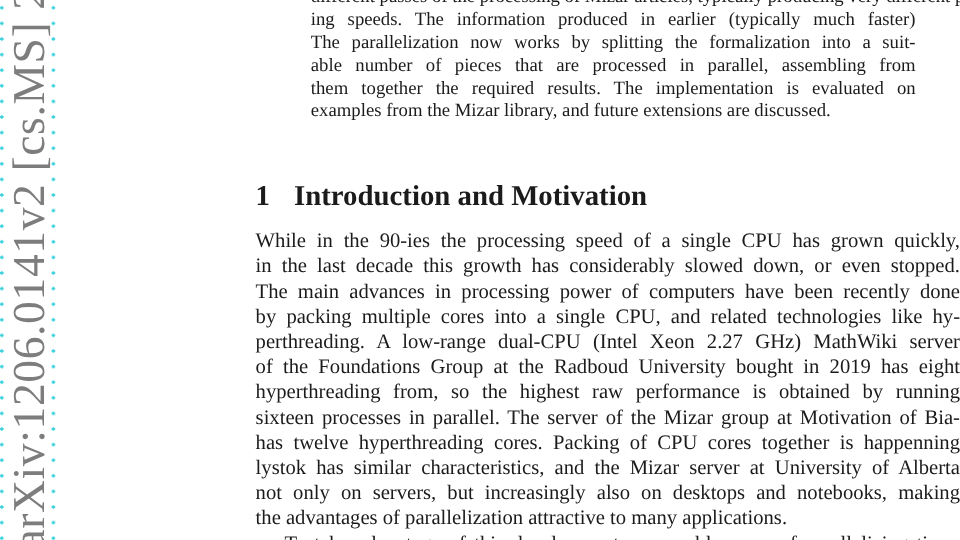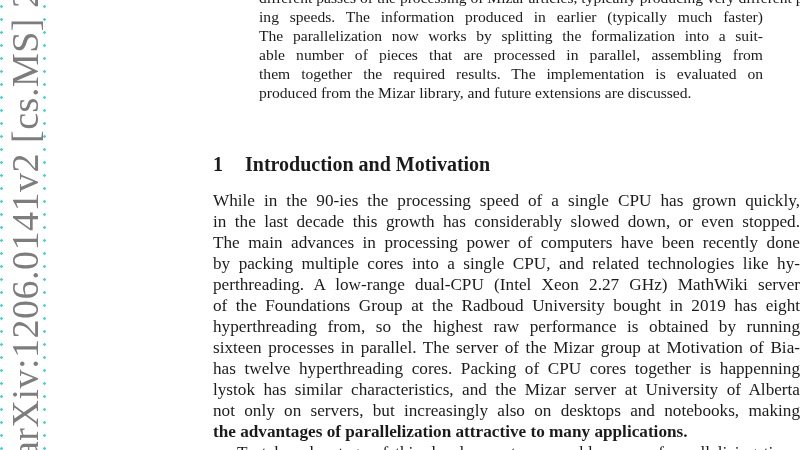--- a/index.html
+++ b/index.html
@@ -66,21 +66,21 @@
     }
     .abstract .line.last {
       text-align-last: left;
     }
     .section-heading {
       position: absolute;
       left: 213px;
       top: 151px;
       font-family: "Liberation Serif", "DejaVu Serif", serif;
       font-weight: bold;
-      font-size: 20px;
+      font-size: 24px;
       line-height: 26px;
       white-space: nowrap;
     }
     .section-heading .num {
       display: inline-block;
       width: 32px;
     }
     .body-text {
       position: absolute;
       left: 213px;
@@ -92,42 +92,41 @@
     }
     .body-text .line {
       display: block;
       text-align: justify;
       text-align-last: justify;
       white-space: nowrap;
       height: 21px;
     }
     .body-text .line.last {
       text-align-last: left;
-      font-weight: bold;
     }
     .body-text .line.indent {
       padding-left: 24px;
     }
   </style>
 </head>
 <body>
 
 <div class="arxiv-margin">
   <div class="dotline left"></div>
   <div class="dotline right"></div>
   <div class="arxiv-stamp">arXiv:1206.0141v2  [cs.MS]  22 Mar</div>
 </div>
 
 <div class="abstract">
   <span class="line">different passes of the processing of Mizar articles, typically producing very different process-</span>
   <span class="line">ing speeds. The information produced in earlier (typically much faster)</span>
   <span class="line">The parallelization now works by splitting the formalization into a suit-</span>
   <span class="line">able number of pieces that are processed in parallel, assembling from</span>
   <span class="line">them together the required results. The implementation is evaluated on</span>
-  <span class="line last">produced from the Mizar library, and future extensions are discussed.</span>
+  <span class="line last">examples from the Mizar library, and future extensions are discussed.</span>
 </div>
 
 <div class="section-heading">
   <span class="num">1</span><span>Introduction and Motivation</span>
 </div>
 
 <div class="body-text">
   <div>
     <span class="line">While in the 90-ies the processing speed of a single CPU has grown quickly,</span>
     <span class="line">in the last decade this growth has considerably slowed down, or even stopped.</span>

